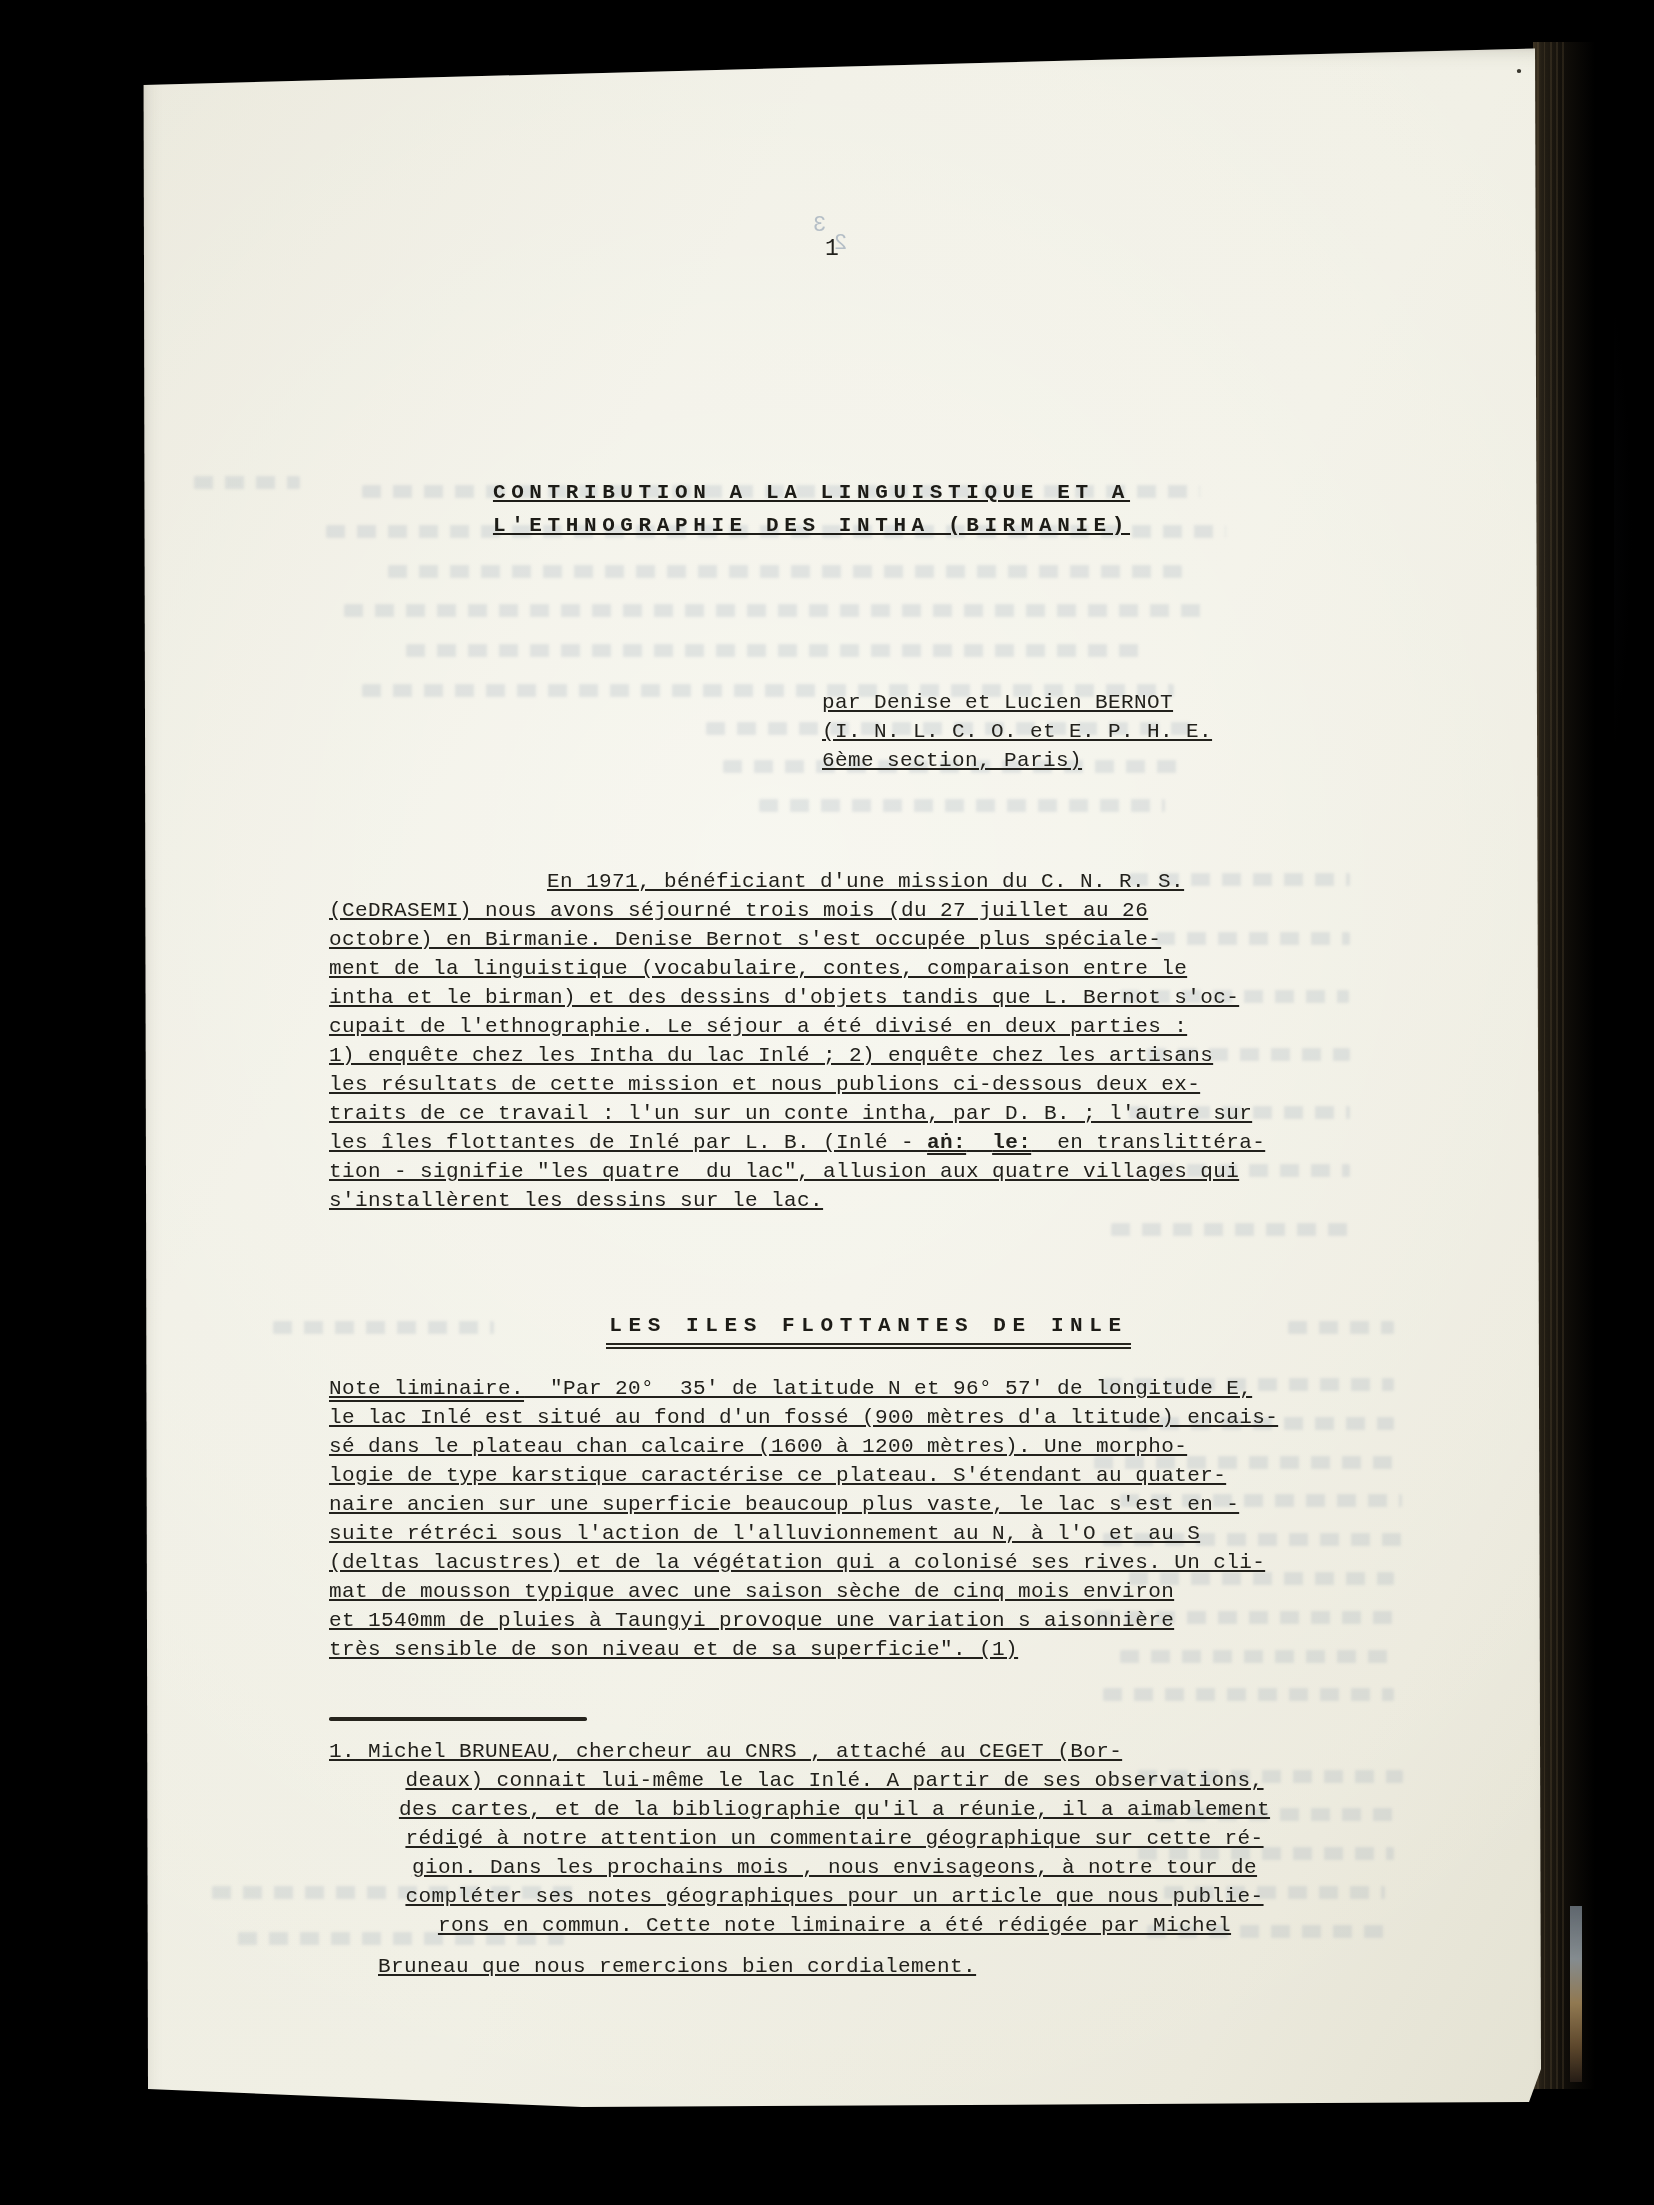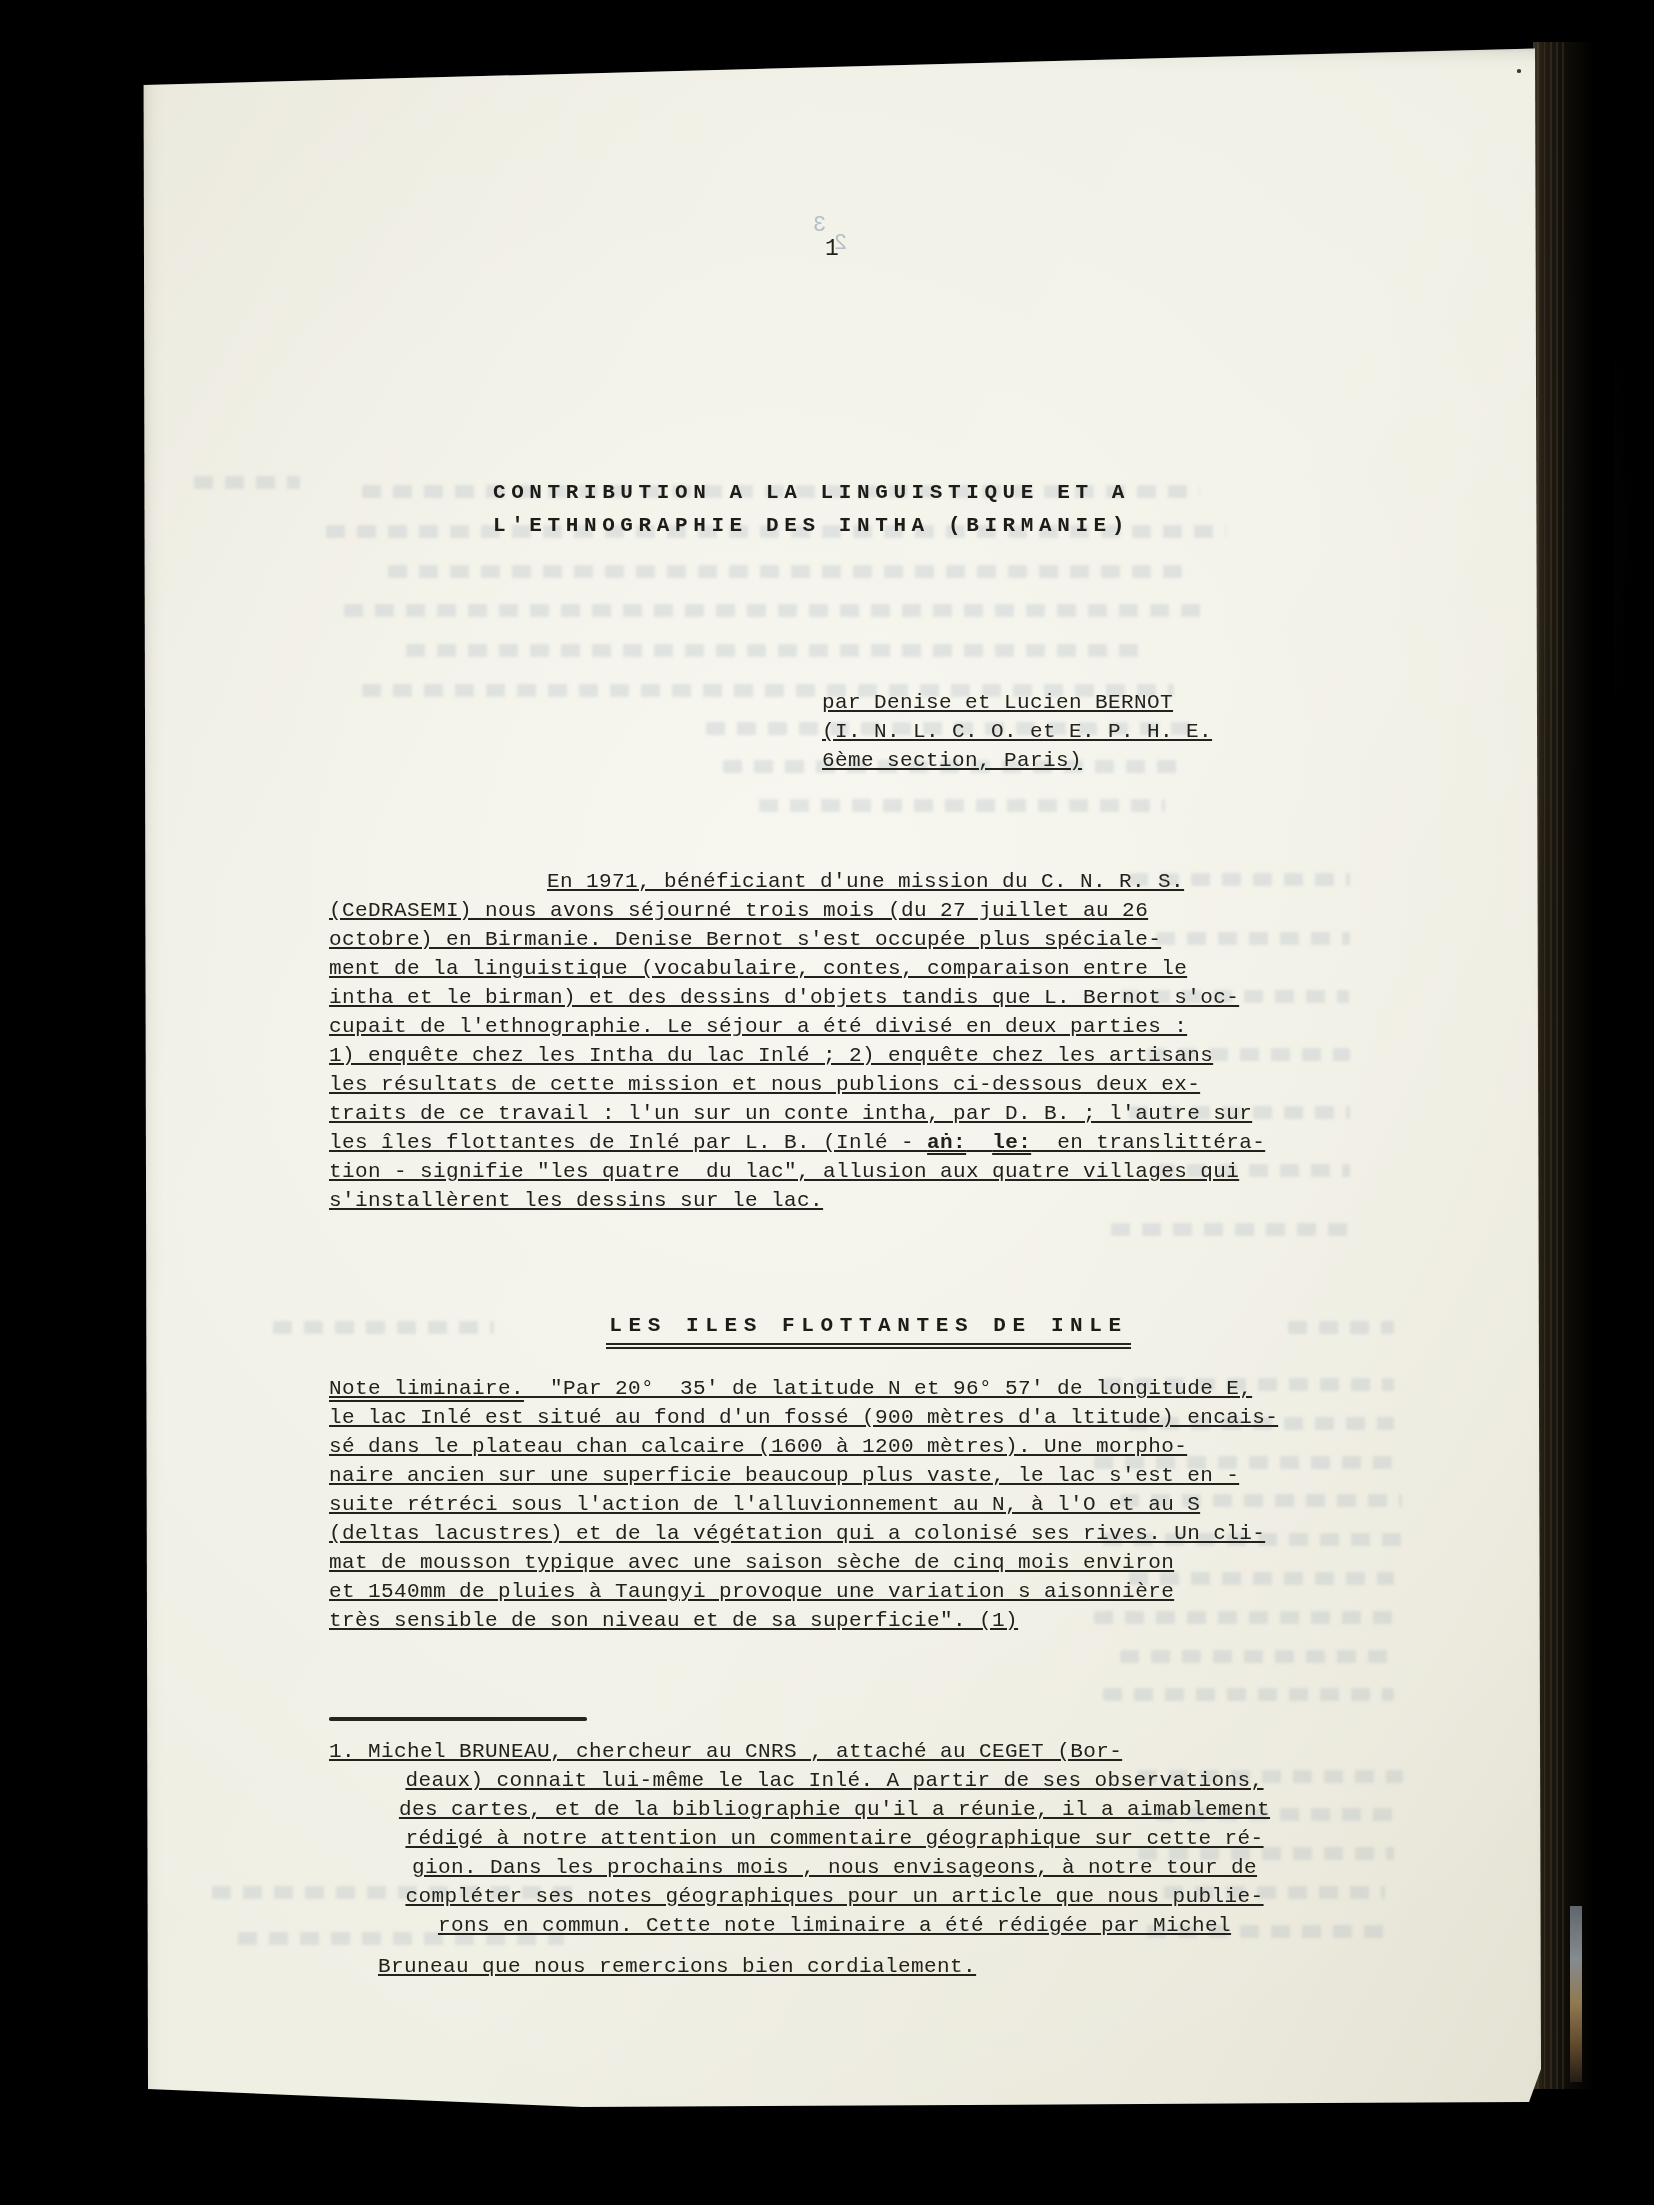--- a/index.html
+++ b/index.html
@@ -33,21 +33,21 @@
   .ghost-digit{position:absolute;font-size:22px;color:rgba(130,148,170,.55);
         transform:scaleX(-1);filter:blur(0.7px);}
 
   
   .tline{white-space:pre;font-size:21px;line-height:29px;}
   .para{position:absolute;letter-spacing:0.4px;text-decoration:underline;}
   .indent-first .tline:first-child{text-indent:218px;}
 
   .pageno{position:absolute;left:684px;top:192px;font-size:23px;}
   .title-block{position:absolute;left:300px;top:432px;width:741px;text-align:center;}
-  .title-block .tline{letter-spacing:5.6px;line-height:33px;font-weight:700;color:#1d1c17;}
+  .title-block .tline{letter-spacing:5.6px;line-height:33px;font-weight:700;color:#1d1c17;text-decoration:underline;}
   .byline{position:absolute;left:681px;top:644px;}
   .heading-wrap{position:absolute;left:364px;top:1270px;width:727px;text-align:center;}
   .heading-wrap span{display:inline-block;font-size:21px;letter-spacing:6.6px;font-weight:700;
         color:#1d1c17;padding:0 3.5px 6.2px 3.5px;border-bottom:6.2px double #26241d;}
   .note-label{text-decoration:underline;text-decoration-thickness:2.2px;text-underline-offset:6.2px;}
   .u-term{text-decoration:underline;text-decoration-thickness:2.2px;text-underline-offset:5.3px;font-weight:700;}
   .fn-rule{position:absolute;left:188px;top:1673px;width:258px;height:3.5px;background:#26241d;border-radius:1.8px;}
   .footnote .tline.hang{padding-left:49px;text-align:center;}
   .footnote .tline.last{margin-top:11.5px;padding-left:49px;}
   .ink{color:#22211c;}
@@ -131,20 +131,21 @@
     </div>
 
     <div class="heading-wrap">
       <span>LES ILES FLOTTANTES DE INLE</span>
     </div>
 
     <div class="para" style="left:188px;top:1330px;width:962px;">
       <div class="tline"><span class="note-label">Note liminaire.</span><span>  "Par 20°  35' de latitude N et 96° 57' de longitude E,</span></div>
       <div class="tline">le lac Inlé est situé au fond d'un fossé (900 mètres d'a ltitude) encais-</div>
       <div class="tline">sé dans le plateau chan calcaire (1600 à 1200 mètres). Une morpho-</div>
+      <div class="tline">logie de type karstique caractérise ce plateau. S'étendant au quater-</div>
       <div class="tline">naire ancien sur une superficie beaucoup plus vaste, le lac s'est en -</div>
       <div class="tline">suite rétréci sous l'action de l'alluvionnement au N, à l'O et au S</div>
       <div class="tline">(deltas lacustres) et de la végétation qui a colonisé ses rives. Un cli-</div>
       <div class="tline">mat de mousson typique avec une saison sèche de cinq mois environ</div>
       <div class="tline">et 1540mm de pluies à Taungyi provoque une variation s aisonnière</div>
       <div class="tline">très sensible de son niveau et de sa superficie". (1)</div>
     </div>
 
     <div class="fn-rule"></div>
 

